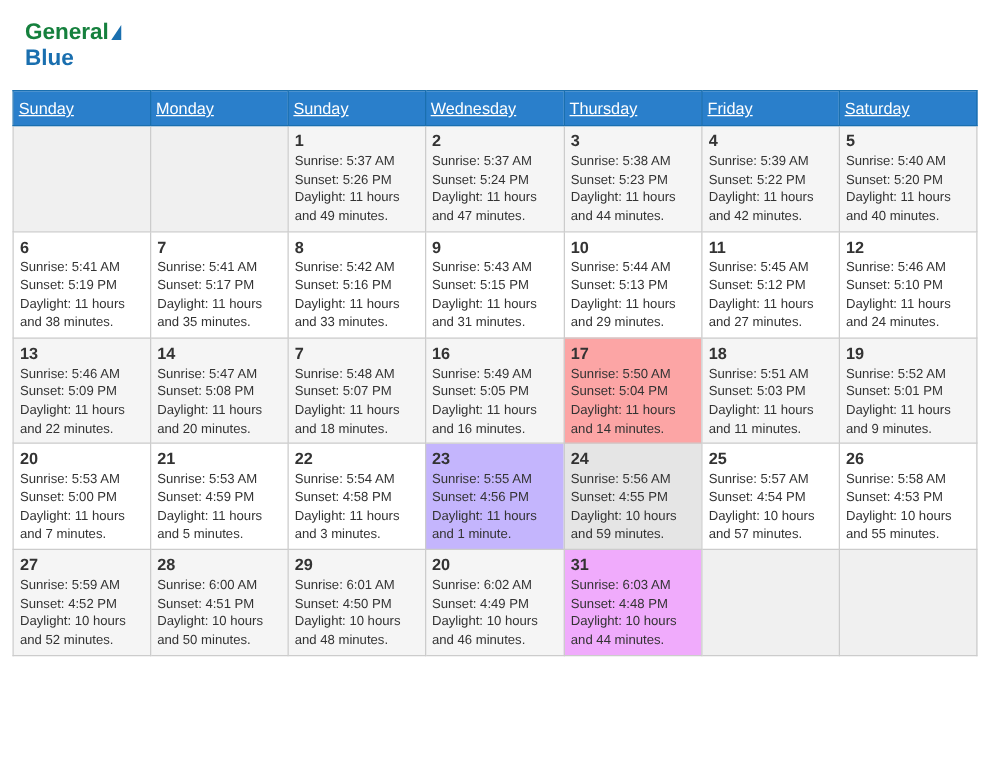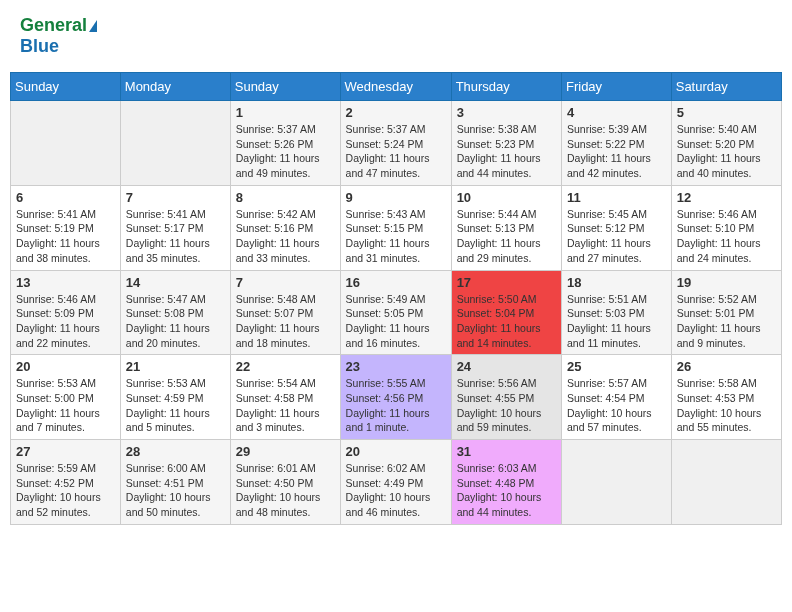--- a/index.html
+++ b/index.html
@@ -63,20 +63,21 @@
       font-size: 11px;
     }
     .calendar thead th {
       background-color: #2a7fcb;
       color: #fff;
       padding: 6px 4px;
       text-align: left;
       font-size: 13px;
       font-weight: normal;
       border: 1px solid #1a6faf;
+      text-decoration: underline;
     }
     .calendar tbody td {
       border: 1px solid #ccc;
       padding: 4px 5px;
       vertical-align: top;
       width: 113px;
       min-height: 80px;
       background: #fff;
     }
     .calendar tbody tr:nth-child(odd) td {
@@ -195,21 +196,21 @@
           <div class="day-info">Sunrise: 5:47 AM<br>Sunset: 5:08 PM<br>Daylight: 11 hours and 20 minutes.</div>
         </td>
         <td style="background-color: rgb(245, 245, 245);">
           <span class="day-number">7</span>
           <div class="day-info">Sunrise: 5:48 AM<br>Sunset: 5:07 PM<br>Daylight: 11 hours and 18 minutes.</div>
         </td>
         <td style="background-color: rgb(245, 245, 245);">
           <span class="day-number">16</span>
           <div class="day-info">Sunrise: 5:49 AM<br>Sunset: 5:05 PM<br>Daylight: 11 hours and 16 minutes.</div>
         </td>
-        <td style="background-color: #ef4444;">
+        <td style="background-color: #fca5a5;">
           <span class="day-number">17</span>
           <div class="day-info">Sunrise: 5:50 AM<br>Sunset: 5:04 PM<br>Daylight: 11 hours and 14 minutes.</div>
         </td>
         <td style="background-color: rgb(245, 245, 245);">
           <span class="day-number">18</span>
           <div class="day-info">Sunrise: 5:51 AM<br>Sunset: 5:03 PM<br>Daylight: 11 hours and 11 minutes.</div>
         </td>
         <td style="background-color: rgb(245, 245, 245);">
           <span class="day-number">19</span>
           <div class="day-info">Sunrise: 5:52 AM<br>Sunset: 5:01 PM<br>Daylight: 11 hours and 9 minutes.</div>

